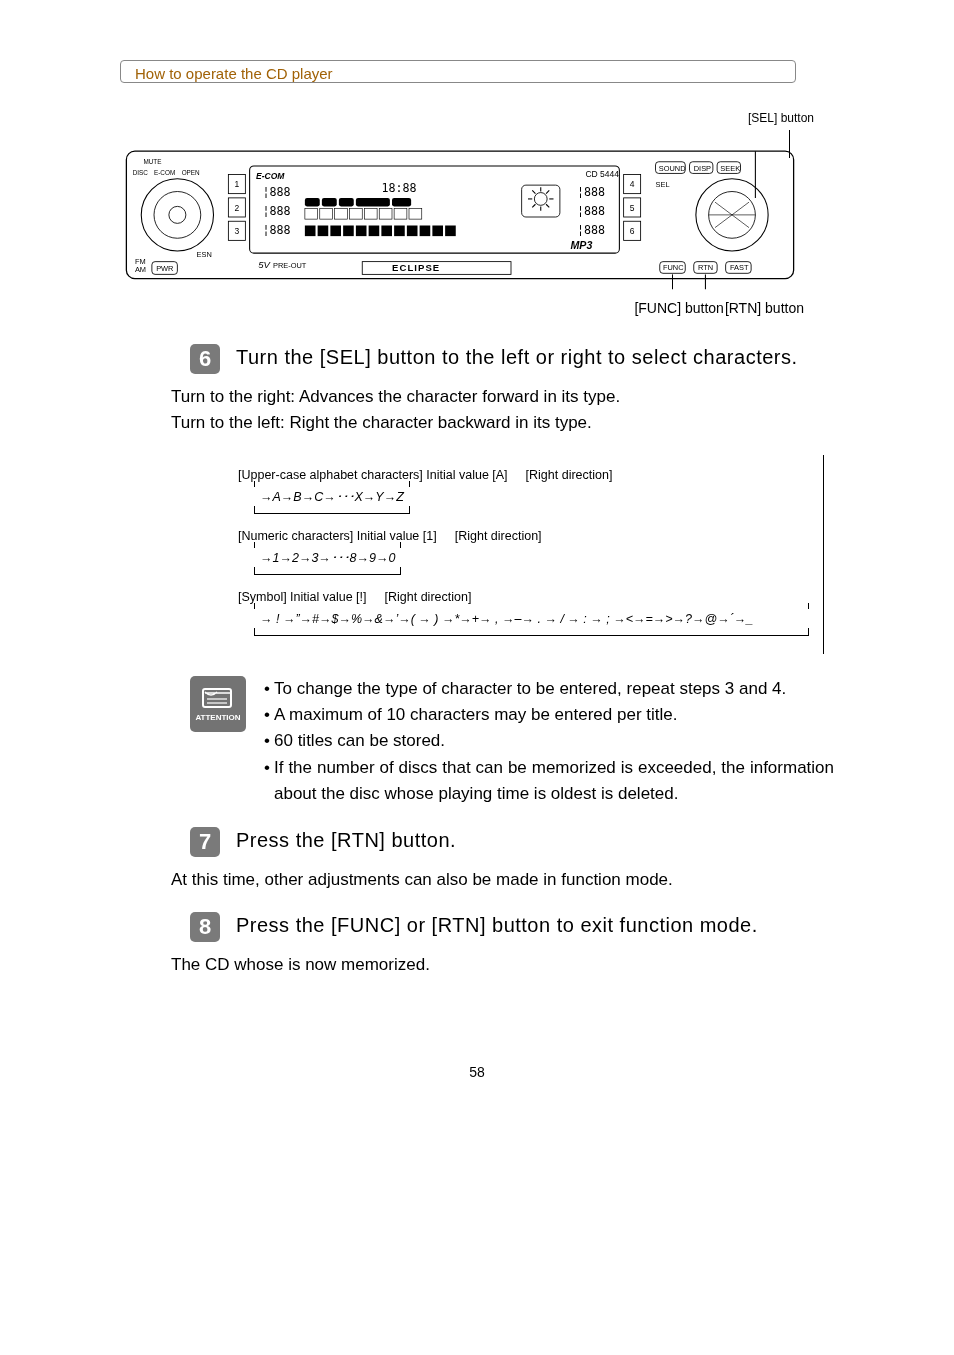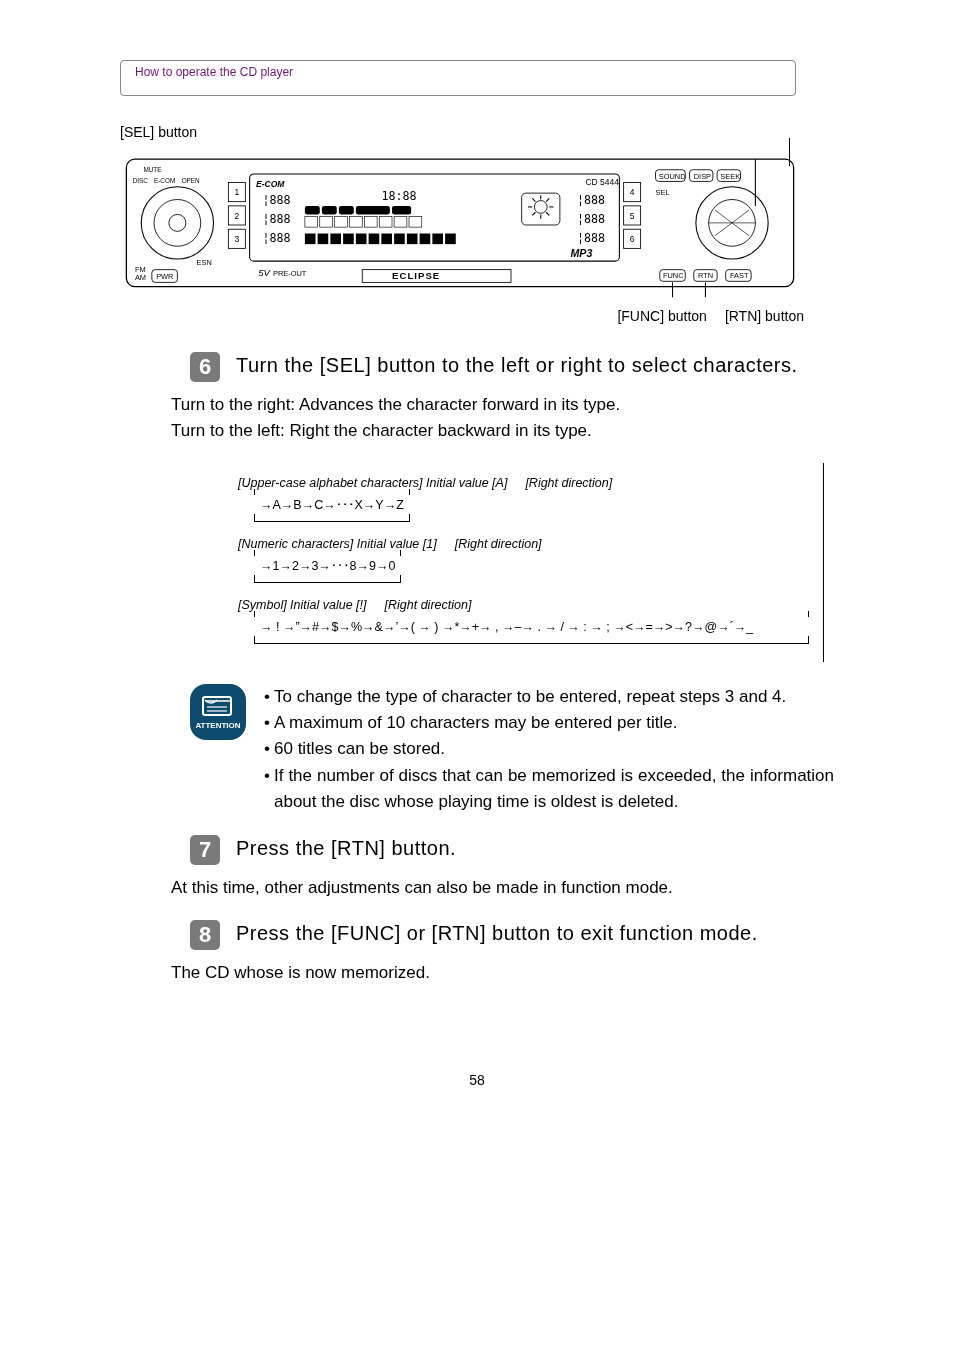--- a/index.html
+++ b/index.html
@@ -10,51 +10,52 @@
     color: #000;
     width: 954px;
   }
   .page {
     padding: 60px 120px 40px 120px;
     position: relative;
   }
   .header-bar {
     border: 1px solid #888;
     border-radius: 4px;
-    padding: 4px 260px 16px 14px;
-    font-size: 12px;
-    color: #701a75;
+    padding: 4px 260px 0 14px;
+    font-size: 15px;
+    color: #a16207;
     margin-bottom: 28px;
     display: inline-block;
     width: 400px;
   }
   .label-top {
-    font-size: 14px;
-    margin-bottom: 10px;
+    text-align: right;
+    font-size: 12px;
+    margin-bottom: 17px;
     padding-right: 20px;
   }
   .device-fig {
     position: relative;
     margin-bottom: 8px;
   }
   .device-fig svg {
     display: block;
   }
   .pointer-line-top {
     position: absolute;
     right: 44px;
     top: -12px;
     width: 1px;
     height: 28px;
     background: #000;
   }
   .bottom-labels {
     display: flex;
     justify-content: flex-end;
-    gap: 18px;
+    gap: 1px;
     font-size: 14px;
     padding-right: 30px;
     margin-bottom: 28px;
   }
   .step-row {
     display: flex;
     align-items: flex-start;
     gap: 16px;
     margin: 16px 0 8px 70px;
   }
@@ -88,29 +89,29 @@
     padding: 10px 14px 6px 0;
     font-size: 12.5px;
     line-height: 1.6;
   }
   .char-group {
     margin-bottom: 12px;
   }
   .char-head {
     display: flex;
     gap: 18px;
-    font-style: italic;
   }
   .cycle-wrap {
     position: relative;
     margin: 2px 0 0 16px;
     display: inline-block;
   }
   .cycle-text {
     padding: 0 6px;
+    font-style: italic;
   }
   .cycle-line {
     border-left: 1px solid #000;
     border-right: 1px solid #000;
     border-bottom: 1px solid #000;
     height: 7px;
     margin-top: -1px;
   }
   .cycle-top-tick {
     position: absolute;
@@ -126,22 +127,22 @@
   }
   .attention-row {
     display: flex;
     align-items: flex-start;
     gap: 18px;
     margin: 12px 0 20px 70px;
   }
   .attn-icon {
     flex: 0 0 56px;
     height: 56px;
-    background: #0c4a6e;
-    border-radius: 16px;
+    background: #737373;
+    border-radius: 5px;
     display: flex;
     flex-direction: column;
     align-items: center;
     justify-content: center;
     color: #fff;
     font-size: 8px;
     font-weight: bold;
   }
   .attn-icon svg { margin-bottom: 2px; }
   .attn-list {

